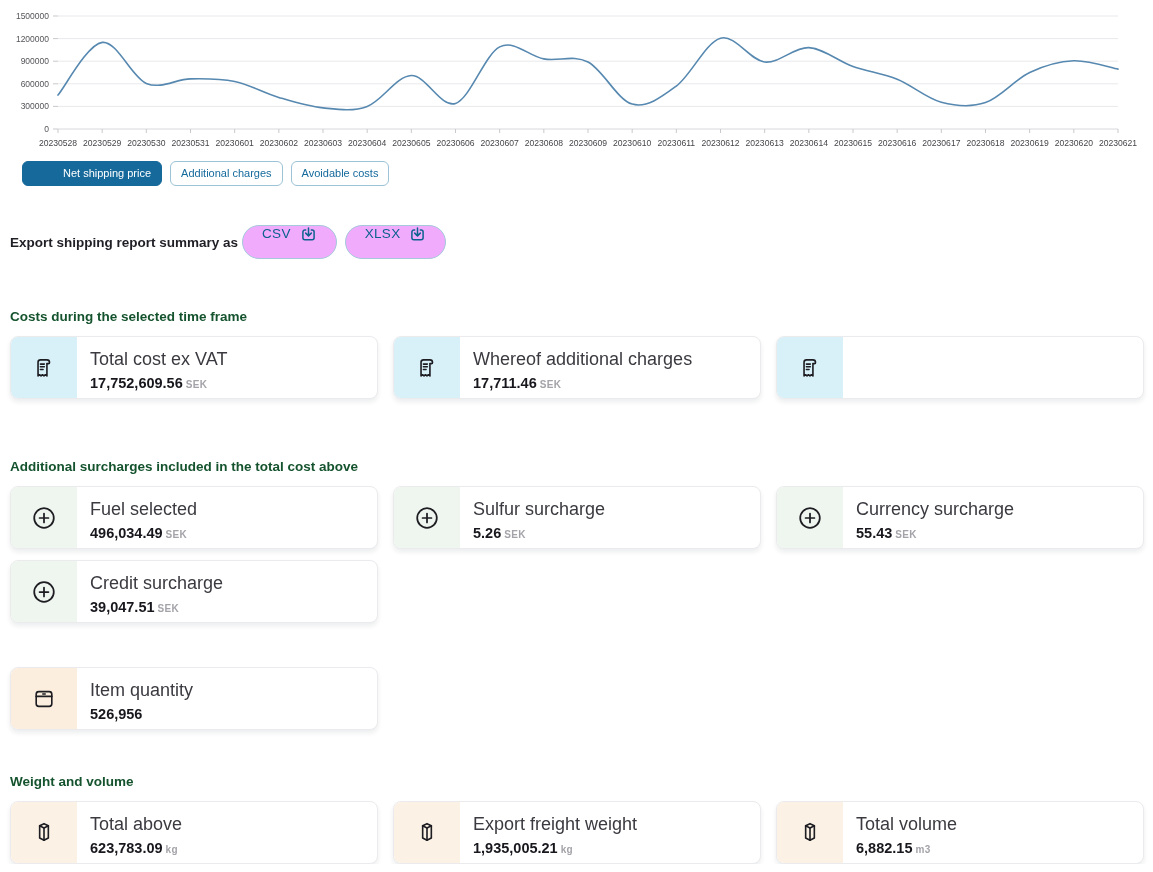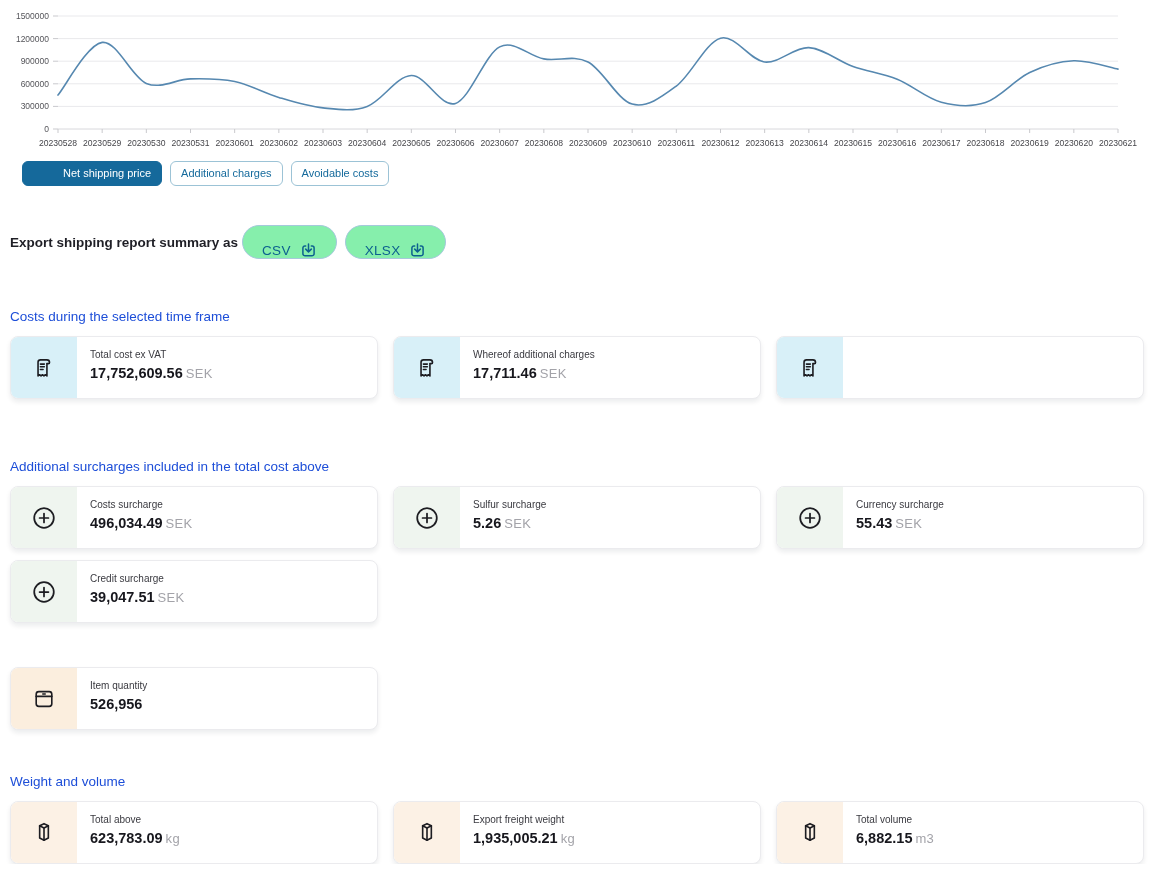--- a/index.html
+++ b/index.html
@@ -6,40 +6,40 @@
   body{width:1153px;font-family:"Liberation Sans",sans-serif;color:#222;-webkit-font-smoothing:antialiased;}
   .chart-wrap{width:1153px;height:154px;}
   #chart-svg text{font-family:"Liberation Sans",sans-serif;}
   
   .chips{display:flex;gap:8px;margin:7px 0 0 22px;}
   .chip{font-size:11px;line-height:13px;padding:5px 10px;border-radius:6px;border:1px solid #9cc3d6;color:#156a9c;background:#fff;cursor:pointer;white-space:nowrap;}
   .chip.selected{background:#15699b;border-color:#15699b;color:#fff;padding-left:40px;}
   
   .export-row{display:flex;align-items:center;margin:39px 0 0 10px;}
   .export-label{font-weight:bold;font-size:13.5px;color:#1f1f26;margin-right:4px;}
-  .pill-btn{display:inline-flex;align-items:flex-end;gap:9px;height:34px;padding:0 19px;margin-right:8px;border:1px solid #a5c9db;border-radius:18px;background:#86efac;color:#0d618f;font-size:13.5px;letter-spacing:.3px;cursor:pointer;font-family:"Liberation Sans",sans-serif;}
+  .pill-btn{display:inline-flex;align-items:flex-start;gap:9px;height:34px;padding:0 19px;margin-right:8px;border:1px solid #a5c9db;border-radius:18px;background:#f0abfc;color:#0d618f;font-size:13.5px;letter-spacing:.3px;cursor:pointer;font-family:"Liberation Sans",sans-serif;}
   .pill-btn svg{display:block;}
   
-  .section-heading{font-size:13.5px;color:#1d4ed8;margin:0;font-weight:normal;}
+  .section-heading{font-size:13.5px;color:#14532d;margin:0;font-weight:bold;}
   .sec{margin-left:10px;margin-right:9px;}
   .sec-costs{margin-top:50px;}
   .sec-sur{margin-top:60px;}
   .sec-items{margin-top:44px;}
   .sec-weight{margin-top:44px;}
   .card-grid{display:grid;grid-template-columns:repeat(3,1fr);column-gap:15px;row-gap:11px;margin-top:12px;}
   .card{height:61px;background:#fff;border:1px solid #ebebee;border-radius:8px;box-shadow:0 3px 5px rgba(16,24,40,.08);display:flex;overflow:hidden;}
   .icon-area{flex:0 0 66px;display:flex;align-items:center;justify-content:center;}
   .bg-cyan{background:#d8f0f8;}
   .bg-green{background:#eff5ef;}
   .bg-peach{background:#fbeede;}
   .bg-peach2{background:#fcf1e5;}
   .card-body{padding:12px 0 0 13px;min-width:0;}
-  .card-title{font-size:10px;color:#3a3a40;margin-bottom:5px;white-space:nowrap;}
+  .card-title{font-size:18px;color:#3a3a40;margin-bottom:5px;white-space:nowrap;}
   .card-value{font-size:14.5px;font-weight:bold;color:#17171d;white-space:nowrap;}
-  .unit{font-size:13px;color:#a3a3a9;font-weight:normal;margin-left:3px;letter-spacing:.3px;}
+  .unit{font-size:10px;color:#a3a3a9;font-weight:bold;margin-left:3px;letter-spacing:.3px;}
   a.value-link{color:#0e6b9e;text-decoration:underline;cursor:pointer;}
   a.value-link .unit{color:#0e6b9e;}
   .icon-dark{stroke:#1d1d22;fill:none;stroke-width:1.5;stroke-linecap:round;stroke-linejoin:round;}
 </style>
 </head>
 <body>
 
 <div class="chart-wrap">
   <svg id="chart-svg" width="1153" height="154" viewBox="0 0 1153 154">
       <line x1="58" y1="129" x2="1118" y2="129" stroke="#d8d8dc" stroke-width="1"></line>
@@ -192,21 +192,21 @@
     <div class="card">
       <div class="icon-area bg-green">
         <svg width="28" height="28" viewBox="0 0 24 24">
             <g class="icon-dark">
               <circle cx="12" cy="12" r="8.4"></circle>
               <path d="M12 8.2 V15.8 M8.2 12 H15.8"></path>
             </g>
           </svg>
       </div>
       <div class="card-body">
-        <div class="card-title">Costs surcharge</div>
+        <div class="card-title">Fuel selected</div>
         <div class="card-value"><span>496,034.49</span><span class="unit">SEK</span></div>
       </div>
     </div>
     <div class="card">
       <div class="icon-area bg-green">
         <svg width="28" height="28" viewBox="0 0 24 24">
             <g class="icon-dark">
               <circle cx="12" cy="12" r="8.4"></circle>
               <path d="M12 8.2 V15.8 M8.2 12 H15.8"></path>
             </g>

